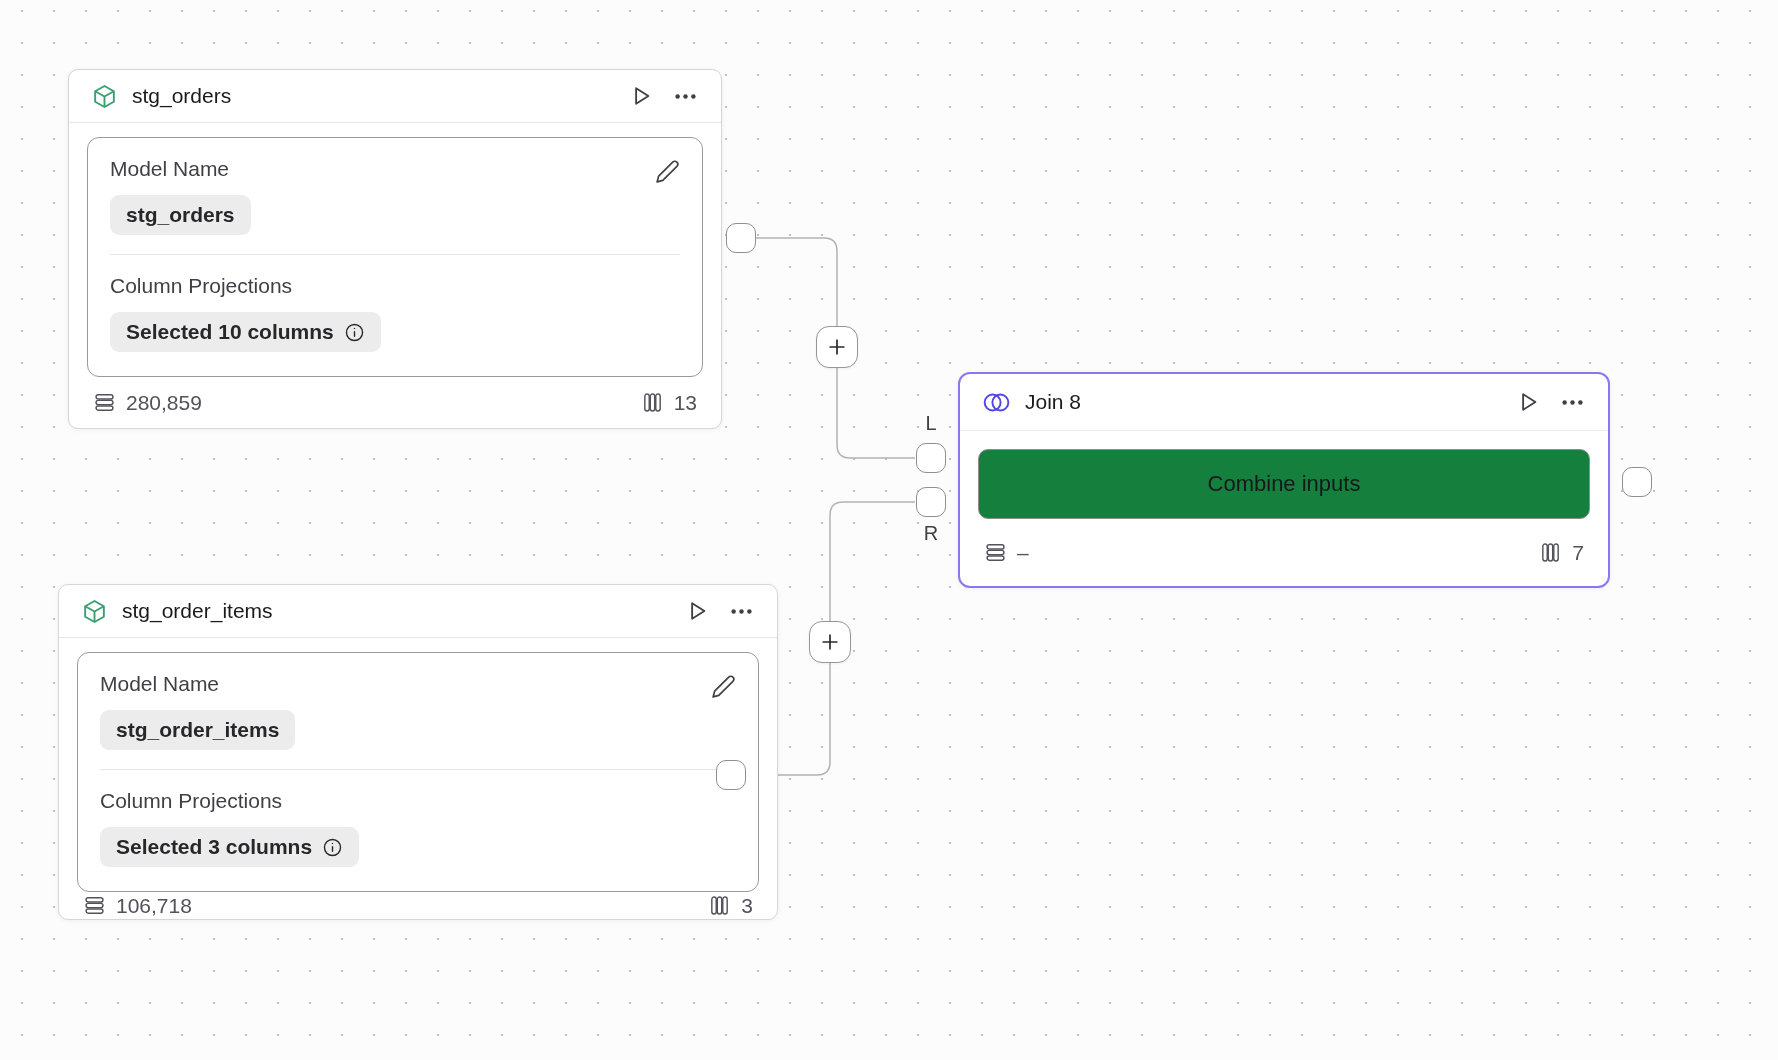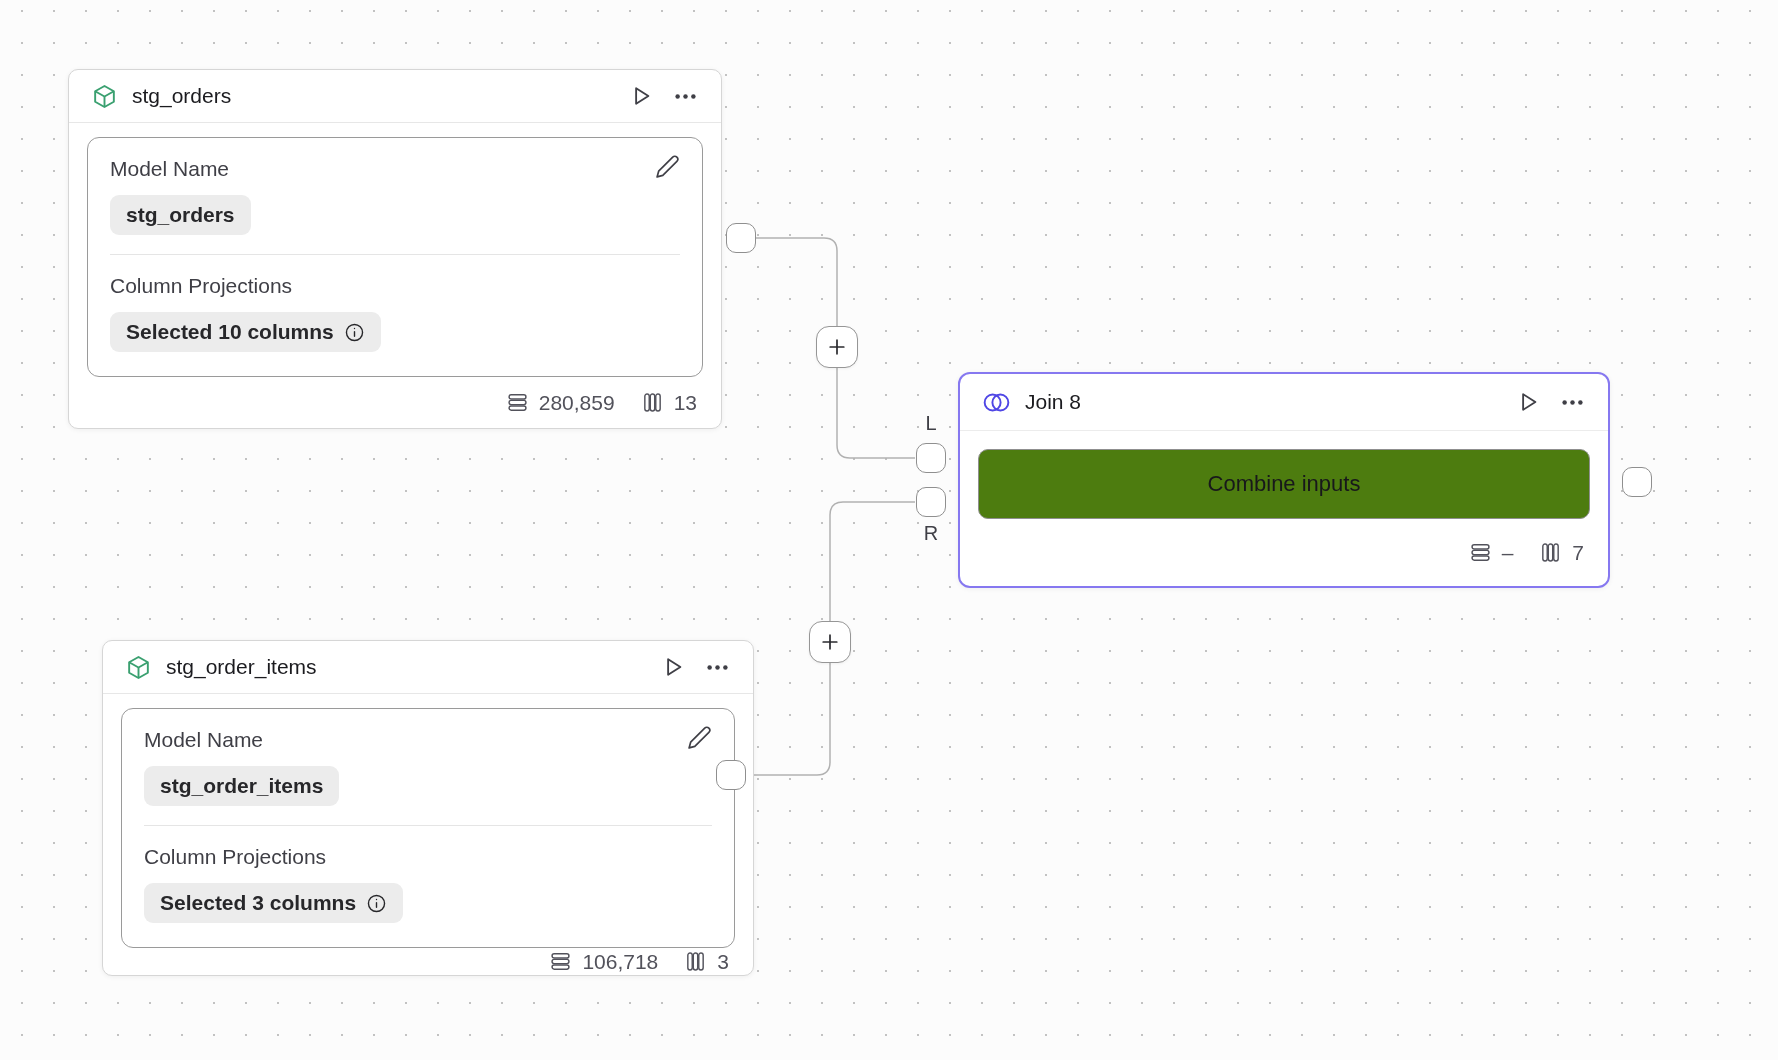--- a/index.html
+++ b/index.html
@@ -23,21 +23,21 @@
     position: absolute;
     background: #fff;
     border: 1px solid #d6d6d6;
     border-radius: 10px;
     box-shadow: 0 1px 5px rgba(0,0,0,0.06);
     display: flex;
     flex-direction: column;
     box-sizing: border-box;
   }
   #node-stg-orders      { left: 68px; top: 69px;  width: 654px; height: 360px; }
-  #node-stg-order-items { left: 58px; top: 640px; width: 652px; height: 336px; margin-left: 44px; }
+  #node-stg-order-items { left: 58px; top: 584px; width: 720px; height: 336px; }
   #node-join {
     left: 958px; top: 372px; width: 652px; height: 216px;
     border: 2px solid #8678f0; border-radius: 12px;
   }
 
   .node-header {
     flex: none;
     height: 52px;
     display: flex;
     align-items: center;
@@ -55,21 +55,21 @@
   }
 
   
   .inner-card {
     flex: none;
     margin: 14px 18px 0;
     border: 1px solid #9a9a9a;
     border-radius: 12px;
     padding: 16px 22px 24px;
   }
-  .field-row { display: flex; align-items: flex-start; justify-content: space-between; }
+  .field-row { display: flex; align-items: flex-end; justify-content: space-between; }
   .field-label { font-size: 21px; color: #3f3f46; line-height: 30px; }
   .pill {
     display: inline-flex;
     align-items: center;
     gap: 10px;
     margin-top: 11px;
     background: #ececec;
     border: none;
     border-radius: 9px;
     padding: 8px 16px;
@@ -78,34 +78,34 @@
     font-weight: 600;
     color: #27272a;
     white-space: nowrap;
   }
   .inner-divider { border: none; border-top: 1px solid #e5e5e5; margin: 19px 0 16px; }
 
   .node-footer {
     flex: 1;
     display: flex;
     align-items: center;
-    justify-content: flex-end;
+    justify-content: space-between;
     gap: 26px;
     padding: 0 24px;
     font-size: 21px;
     color: #52525b;
   }
   .stat { display: inline-flex; align-items: center; gap: 10px; color: #52525b; }
 
   
   .combine-btn {
     flex: none;
     margin: 18px 18px 0;
     height: 70px;
-    background: #4d7c0f;
+    background: #15803d;
     border: 1.5px solid #8f8f8f;
     border-radius: 10px;
     font-family: inherit;
     font-size: 22px;
     font-weight: 500;
     color: #18181b;
     cursor: pointer;
   }
 
   

